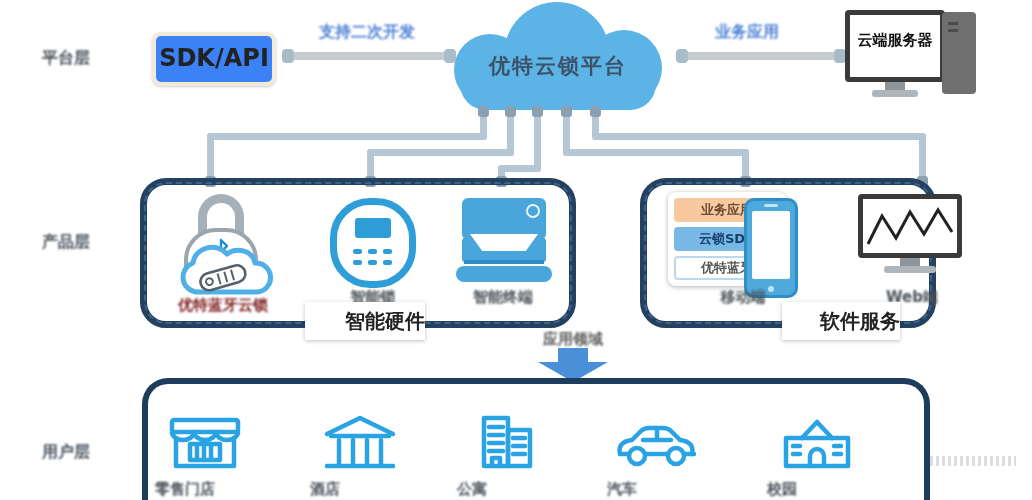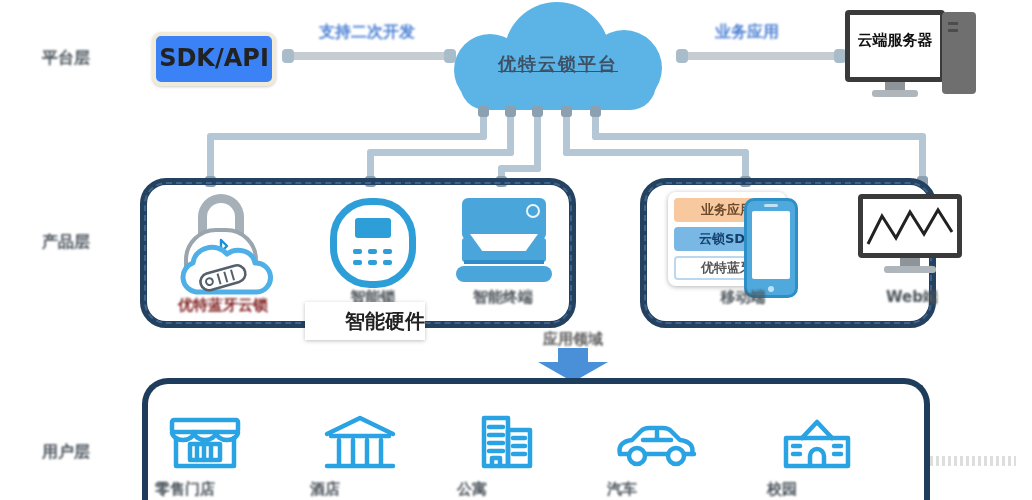--- a/index.html
+++ b/index.html
@@ -14,21 +14,21 @@
           border:4px solid #f1ead8;border-radius:9px;box-shadow:0 1px 3px rgba(0,0,0,.2);
           font-size:24px;font-weight:700;color:#222;text-align:center;line-height:44px;box-sizing:content-box;}
   .linktext{position:absolute;top:22px;font-size:16px;font-weight:700;color:#4a7fd4;text-align:center;}
   .bar{position:absolute;top:52px;height:8px;background:#c6cdd2;border-radius:4px;}
   .barcap{position:absolute;top:49px;width:12px;height:14px;background:#a9bcc9;border-radius:4px;}
   
   .cloud{position:absolute;left:452px;top:2px;width:212px;height:114px;}
   .cloud .c{position:absolute;background:#5cb4e6;border-radius:50%;}
   .cloud .base{position:absolute;left:8px;top:56px;width:196px;height:52px;background:#5cb4e6;border-radius:26px;}
   .cloudtitle{position:absolute;left:0;top:50px;width:212px;text-align:center;
-              font-size:18px;font-weight:700;color:#3d5166;letter-spacing:2px;text-decoration:underline;}
+              font-size:21px;font-weight:700;color:#3d5166;letter-spacing:2px;}
   
   .monframe{position:absolute;background:#fff;border:5px solid #3a3a3a;border-radius:4px;box-sizing:border-box;}
   .servertext{width:100%;text-align:center;font-size:15px;font-weight:700;color:#111;margin-top:16px;}
   .stand{position:absolute;background:#8d959b;}
   .basebar{position:absolute;background:#aeb6bc;border-radius:3px;}
   .tower{position:absolute;left:942px;top:12px;width:34px;height:82px;background:#6f6f6f;border-radius:4px;}
   .tower .vent{position:absolute;left:6px;width:10px;height:3px;background:#4c4c4c;}
   
   .cl{position:absolute;background:#b5c7d4;border-radius:4px;}
   .cap{position:absolute;width:11px;height:11px;background:#8ba1b1;border-radius:3px;}
@@ -209,20 +209,21 @@
     <div class="monframe" style="left:0;top:0;width:104px;height:64px">
       <svg width="92" height="52" viewBox="0 0 92 52" style="margin:1px">
         <polyline points="4,44 18,16 32,38 46,12 60,34 74,10 88,32" fill="none" stroke="#222" stroke-width="3"></polyline>
       </svg>
     </div>
     <div class="stand" style="left:42px;top:64px;width:20px;height:8px"></div>
     <div class="basebar" style="left:26px;top:72px;width:52px;height:7px"></div>
   </div>
   <div class="devlabel garble" style="left:872px;width:80px;top:288px">Web端</div>
 
+  <div class="tag" style="left:782px;top:302px;width:118px;height:38px">软件服务</div>
 
   <div class="caption-mid garble">应用领域</div>
   <svg class="abs" style="left:538px;top:348px" width="70" height="34" viewBox="0 0 70 34">
     <polygon points="20,0 50,0 50,14 70,14 35,34 0,14 20,14" fill="#4a90d9"></polygon>
   </svg>
 
   <div class="bracket"></div>
 
   <div class="scn" style="left:155px">
     <svg width="100" height="70" viewBox="0 0 90 70">

